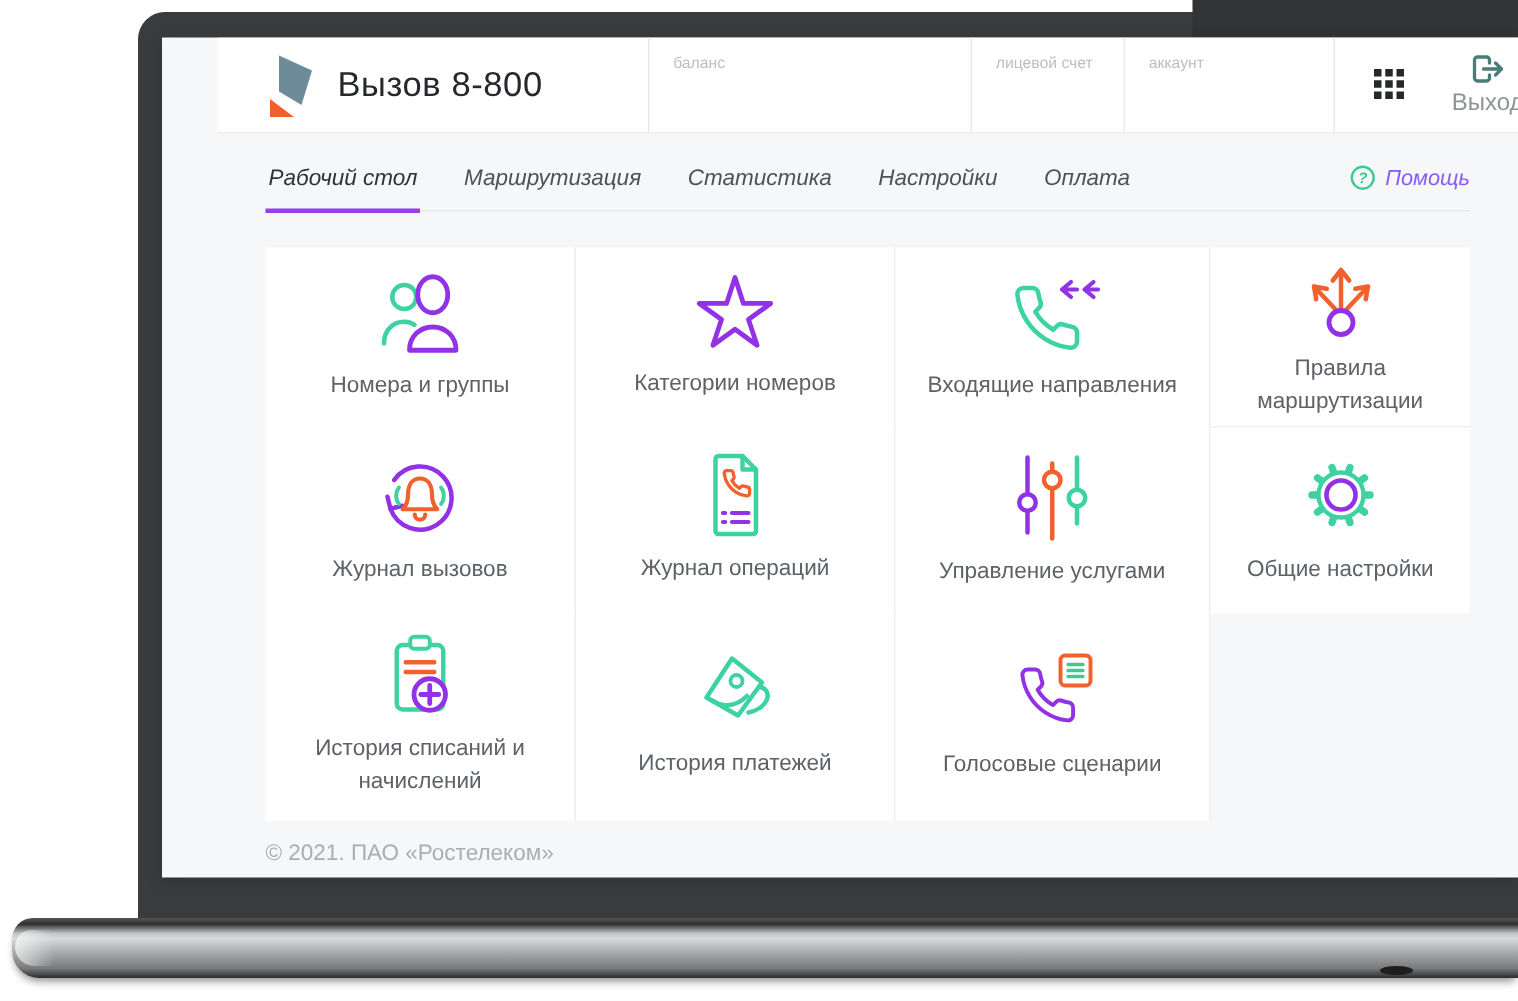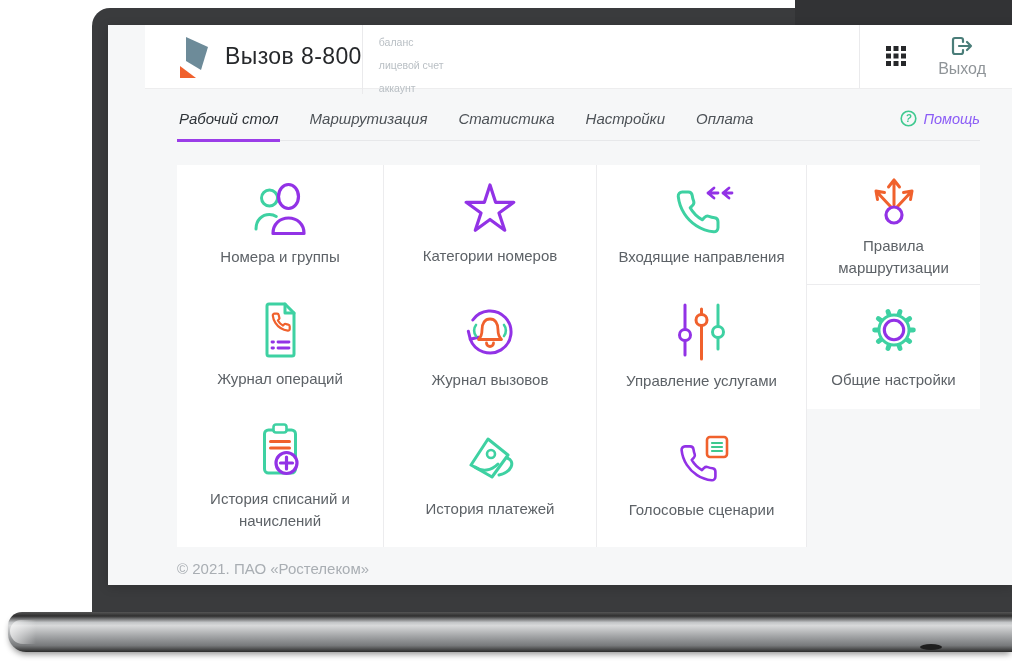--- a/index.html
+++ b/index.html
@@ -30,21 +30,21 @@
 
   
   .screen{position:absolute;left:108px;top:25px;width:904px;height:560px;
     background:#f6f7f8;box-shadow:0 2px 10px rgba(0,0,0,.18);z-index:2;overflow:hidden;padding-left:37px;}
 
   
   .app-header{height:64px;background:#fff;border-bottom:1px solid #ededee;
     display:flex;align-items:center;padding:0 26px 0 32px;}
   .logo{width:34px;height:46px;margin-right:14px;flex:0 0 auto;}
   .app-title{font-size:23px;color:var(--text-dark);letter-spacing:.4px;white-space:nowrap;}
-  .hfields{display:flex;align-self:stretch;flex-direction:column;}
+  .hfields{display:flex;align-self:stretch;margin-left:70px;}
   .hfield{border-left:1px solid #eaeaec;padding:11px 0 0 16px;}
   .hfield .lbl{font-size:10.5px;color:var(--text-light);}
   .hf-0{width:215px;} .hf-1{width:102px;} .hf-2{width:140px;}
   .hicons{margin-left:auto;display:flex;align-items:center;align-self:stretch;
     border-left:1px solid #eaeaec;padding-left:26px;gap:30px;}
   .apps-btn{cursor:pointer;display:flex;align-items:center;}
   .logout{display:flex;flex-direction:column;align-items:center;gap:3px;cursor:pointer;}
   .logout .lbl{font-size:16px;color:#8f9498;}
 
   
@@ -194,55 +194,55 @@
             <path d="M32 38 V13 M32 13 l-5.5 7 M32 13 l5.5 7"></path>
             <path d="M29 40 L14 24 M14 24 l1.5 8.5 M14 24 l8.5 1.5"></path>
             <path d="M35 40 L50 24 M50 24 l-1.5 8.5 M50 24 l-8.5 1.5"></path>
           </g>
           <circle cx="32" cy="48" r="8" class="sk p wf" stroke-width="3.2"></circle>
         </svg>
         <div class="lbl">Правила маршрутизации</div>
       </div>
 
       <div class="tile">
-        <svg class="icn" width="64" height="60" viewBox="0 0 64 60">
-          <g class="sk t" stroke-width="3">
-            <path d="M37 4 H21 a2 2 0 0 0 -2 2 v48 a2 2 0 0 0 2 2 h23 a2 2 0 0 0 2 -2 V13 Z"></path>
-            <path d="M37 4 v9 h9"></path>
-          </g>
-          <g class="sk o" stroke-width="2.6" transform="translate(23,12) scale(0.85)">
-            <path d="M22 16.92v3a2 2 0 0 1-2.18 2 19.79 19.79 0 0 1-8.63-3.07 19.5 19.5 0 0 1-6-6A19.79 19.79 0 0 1 2.12 4.18 2 2 0 0 1 4.11 2h3a2 2 0 0 1 2 1.72 12.84 12.84 0 0 0 .7 2.81 2 2 0 0 1-.45 2.11L8.09 9.91a16 16 0 0 0 6 6l1.27-1.27a2 2 0 0 1 2.11-.45 12.84 12.84 0 0 0 2.81.7A2 2 0 0 1 22 16.92z"></path>
-          </g>
-          <g class="sk p" stroke-width="2.8">
-            <path d="M24 42 h1.5 M30 42 h11"></path>
-            <path d="M24 48 h1.5 M30 48 h11"></path>
-          </g>
-        </svg>
-        <div class="lbl">Журнал операций</div>
-      </div>
-
-      <div class="tile">
         <svg class="icn" width="66" height="62" viewBox="0 0 66 62">
           <g class="sk p" stroke-width="3">
             <path d="M15.8 21 A21 21 0 1 1 13.3 40.2"></path>
             <path d="M13.3 40.2 l-2 -8 M13.3 40.2 l8 -2"></path>
           </g>
           <g class="sk t" stroke-width="2.6">
             <path d="M19 26 c-2.5 3 -2.5 8 0 11"></path>
             <path d="M47 26 c2.5 3 2.5 8 0 11"></path>
           </g>
           <g class="sk o" stroke-width="2.8">
             <path d="M33 20 c-5 0 -8 4 -8 11 c0 5 -1.5 7.5 -3.5 9.5 h23 c-2 -2 -3.5 -4.5 -3.5 -9.5 c0 -7 -3 -11 -8 -11 z"></path>
             <path d="M29.5 44 a3.5 3.5 0 0 0 7 0"></path>
           </g>
         </svg>
         <div class="lbl">Журнал вызовов</div>
       </div>
 
       <div class="tile">
+        <svg class="icn" width="64" height="60" viewBox="0 0 64 60">
+          <g class="sk t" stroke-width="3">
+            <path d="M37 4 H21 a2 2 0 0 0 -2 2 v48 a2 2 0 0 0 2 2 h23 a2 2 0 0 0 2 -2 V13 Z"></path>
+            <path d="M37 4 v9 h9"></path>
+          </g>
+          <g class="sk o" stroke-width="2.6" transform="translate(23,12) scale(0.85)">
+            <path d="M22 16.92v3a2 2 0 0 1-2.18 2 19.79 19.79 0 0 1-8.63-3.07 19.5 19.5 0 0 1-6-6A19.79 19.79 0 0 1 2.12 4.18 2 2 0 0 1 4.11 2h3a2 2 0 0 1 2 1.72 12.84 12.84 0 0 0 .7 2.81 2 2 0 0 1-.45 2.11L8.09 9.91a16 16 0 0 0 6 6l1.27-1.27a2 2 0 0 1 2.11-.45 12.84 12.84 0 0 0 2.81.7A2 2 0 0 1 22 16.92z"></path>
+          </g>
+          <g class="sk p" stroke-width="2.8">
+            <path d="M24 42 h1.5 M30 42 h11"></path>
+            <path d="M24 48 h1.5 M30 48 h11"></path>
+          </g>
+        </svg>
+        <div class="lbl">Журнал операций</div>
+      </div>
+
+      <div class="tile">
         <svg class="icn" width="64" height="64" viewBox="0 0 64 64">
           <g class="sk p" stroke-width="3">
               <path d="M15 7 V57"></path>
               <circle cx="15" cy="37" r="5.5" class="wf"></circle>
             </g>
           <g class="sk o" stroke-width="3">
               <path d="M31.5 11 V61"></path>
               <circle cx="31.5" cy="22" r="5.5" class="wf"></circle>
             </g>
           <g class="sk t" stroke-width="3">

